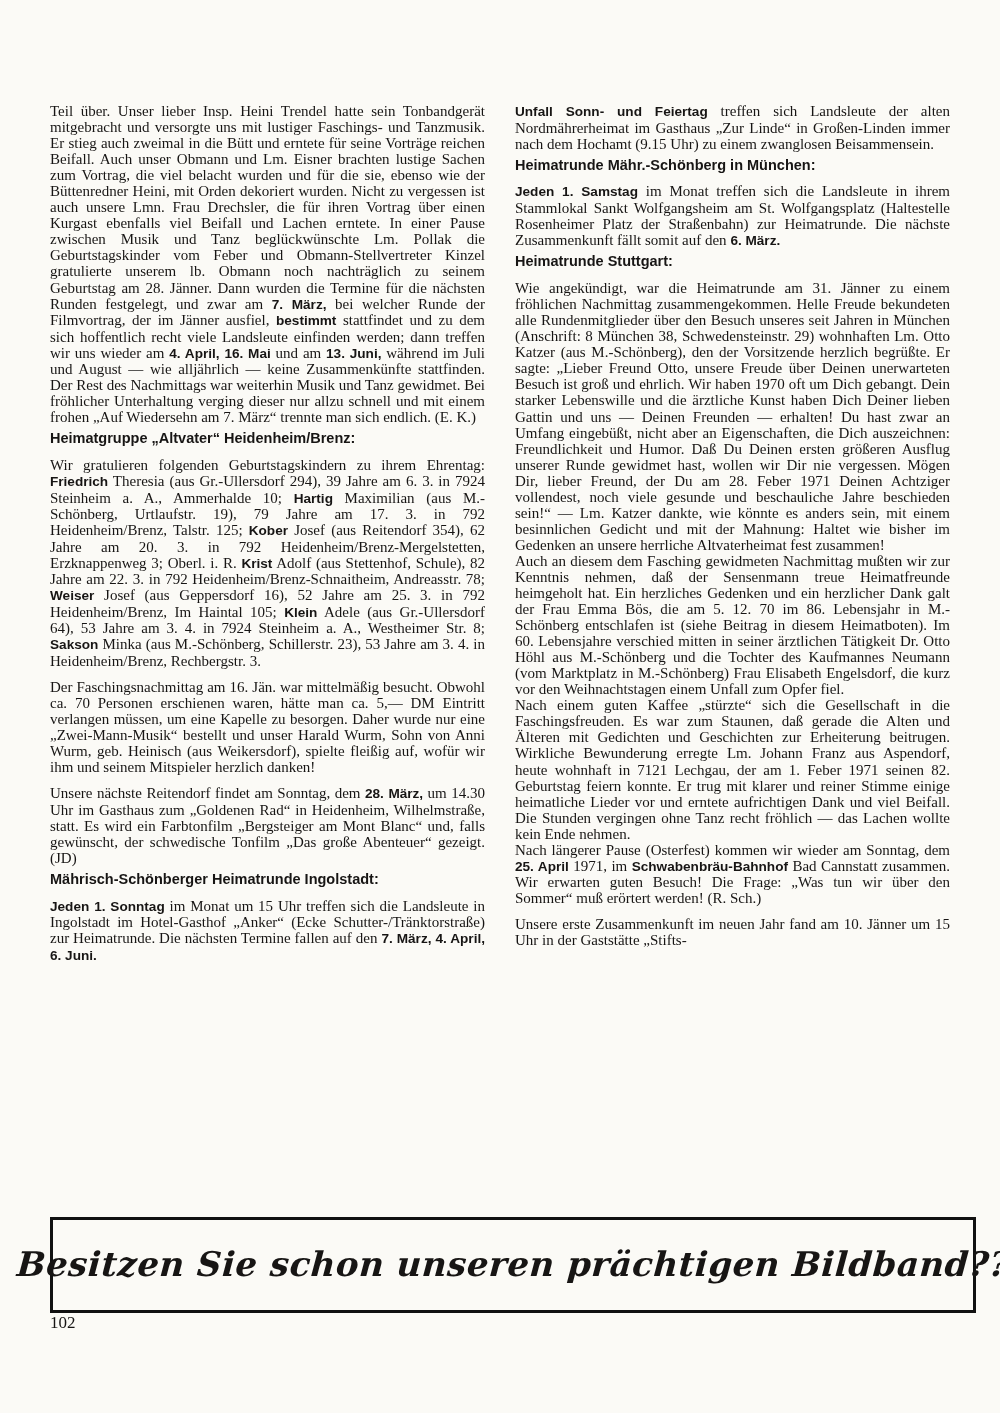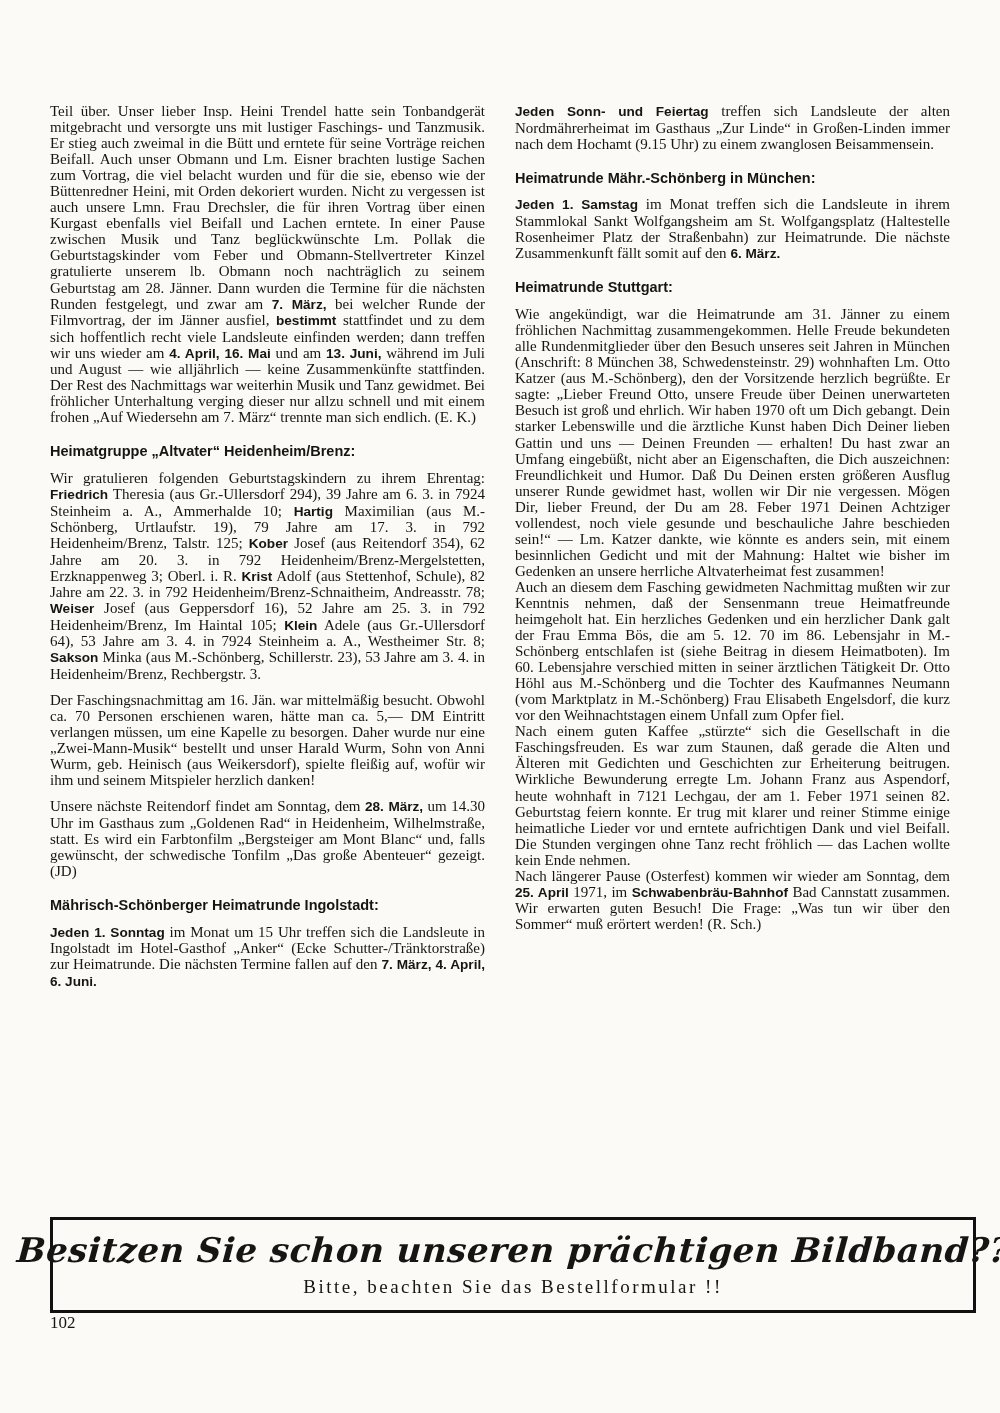--- a/index.html
+++ b/index.html
@@ -29,21 +29,21 @@
     text-align: justify;
     margin-top: 10px;
   }
   p.paragraph.tight { margin-top: 0; }
   .col > p.paragraph:first-child { margin-top: 0; }
   h3.heading {
     font-family: "Liberation Sans", sans-serif;
     font-weight: bold;
     font-size: 14.5px;
     line-height: 1.15;
-    margin-top: 18px;
+    margin-top: 5px;
     margin-bottom: 6px;
   }
   .col > h3.heading:first-child { margin-top: 0; }
   span.b {
     font-family: "Liberation Sans", sans-serif;
     font-weight: bold;
     font-size: 13.6px;
   }
   .ad-box {
     margin-top: 20px;
@@ -83,31 +83,31 @@
     <div class="col" id="col-left">
         <p class="paragraph"><span>Teil über. Unser lieber Insp. Heini Trendel hatte sein Tonbandgerät mitgebracht und versorgte uns mit lustiger Faschings- und Tanzmusik. Er stieg auch zweimal in die Bütt und erntete für seine Vorträge reichen Beifall. Auch unser Obmann und Lm. Eisner brachten lustige Sachen zum Vortrag, die viel belacht wurden und für die sie, ebenso wie der Büttenredner Heini, mit Orden dekoriert wurden. Nicht zu vergessen ist auch unsere Lmn. Frau Drechsler, die für ihren Vortrag über einen Kurgast ebenfalls viel Beifall und Lachen erntete. In einer Pause zwischen Musik und Tanz beglückwünschte Lm. Pollak die Geburtstagskinder vom Feber und Obmann-Stellvertreter Kinzel gratulierte unserem lb. Obmann noch nachträglich zu seinem Geburtstag am 28. Jänner. Dann wurden die Termine für die nächsten Runden festgelegt, und zwar am </span><span class="b">7. März,</span><span> bei welcher Runde der Filmvortrag, der im Jänner ausfiel, </span><span class="b">bestimmt</span><span> stattfindet und zu dem sich hoffentlich recht viele Landsleute einfinden werden; dann treffen wir uns wieder am </span><span class="b">4. April,</span><span> </span><span class="b">16. Mai</span><span> und am </span><span class="b">13. Juni,</span><span> während im Juli und August — wie alljährlich — keine Zusammenkünfte stattfinden. Der Rest des Nachmittags war weiterhin Musik und Tanz gewidmet. Bei fröhlicher Unterhaltung verging dieser nur allzu schnell und mit einem frohen „Auf Wiedersehn am 7. März“ trennte man sich endlich. (E. K.)</span></p>
         <h3 class="heading"><span>Heimatgruppe „Altvater“ Heidenheim/Brenz:</span></h3>
         <p class="paragraph"><span>Wir gratulieren folgenden Geburtstagskindern zu ihrem Ehrentag: </span><span class="b">Friedrich</span><span> Theresia (aus Gr.-Ullersdorf 294), 39 Jahre am 6. 3. in 7924 Steinheim a. A., Ammerhalde 10; </span><span class="b">Hartig</span><span> Maximilian (aus M.-Schönberg, Urtlaufstr. 19), 79 Jahre am 17. 3. in 792 Heidenheim/Brenz, Talstr. 125; </span><span class="b">Kober</span><span> Josef (aus Reitendorf 354), 62 Jahre am 20. 3. in 792 Heidenheim/Brenz-Mergelstetten, Erzknappenweg 3; Oberl. i. R. </span><span class="b">Krist</span><span> Adolf (aus Stettenhof, Schule), 82 Jahre am 22. 3. in 792 Heidenheim/Brenz-Schnaitheim, Andreasstr. 78; </span><span class="b">Weiser</span><span> Josef (aus Geppersdorf 16), 52 Jahre am 25. 3. in 792 Heidenheim/Brenz, Im Haintal 105; </span><span class="b">Klein</span><span> Adele (aus Gr.-Ullersdorf 64), 53 Jahre am 3. 4. in 7924 Steinheim a. A., Westheimer Str. 8; </span><span class="b">Sakson</span><span> Minka (aus M.-Schönberg, Schillerstr. 23), 53 Jahre am 3. 4. in Heidenheim/Brenz, Rechbergstr. 3.</span></p>
         <p class="paragraph"><span>Der Faschingsnachmittag am 16. Jän. war mittelmäßig besucht. Obwohl ca. 70 Personen erschienen waren, hätte man ca. 5,— DM Eintritt verlangen müssen, um eine Kapelle zu besorgen. Daher wurde nur eine „Zwei-Mann-Musik“ bestellt und unser Harald Wurm, Sohn von Anni Wurm, geb. Heinisch (aus Weikersdorf), spielte fleißig auf, wofür wir ihm und seinem Mitspieler herzlich danken!</span></p>
         <p class="paragraph"><span>Unsere nächste Reitendorf findet am Sonntag, dem </span><span class="b">28. März,</span><span> um 14.30 Uhr im Gasthaus zum „Goldenen Rad“ in Heidenheim, Wilhelmstraße, statt. Es wird ein Farbtonfilm „Bergsteiger am Mont Blanc“ und, falls gewünscht, der schwedische Tonfilm „Das große Abenteuer“ gezeigt. (JD)</span></p>
         <h3 class="heading"><span>Mährisch-Schönberger Heimatrunde Ingolstadt:</span></h3>
         <p class="paragraph"><span class="b">Jeden 1. Sonntag</span><span> im Monat um 15 Uhr treffen sich die Landsleute in Ingolstadt im Hotel-Gasthof „Anker“ (Ecke Schutter-/Tränktorstraße) zur Heimatrunde. Die nächsten Termine fallen auf den </span><span class="b">7. März, 4. April, 6. Juni.</span></p>
       </div>
     <div class="col" id="col-right">
-        <p class="paragraph"><span class="b">Jeden Sonn- und Feiertag</span><span> treffen sich Landsleute der alten Nordmährerheimat im Gasthaus „Zur Linde“ in Großen-Linden immer nach dem Hochamt (9.15 Uhr) zu einem zwanglosen Beisammensein.</span></p>
+        <p class="paragraph"><span class="b">Unfall Sonn- und Feiertag</span><span> treffen sich Landsleute der alten Nordmährerheimat im Gasthaus „Zur Linde“ in Großen-Linden immer nach dem Hochamt (9.15 Uhr) zu einem zwanglosen Beisammensein.</span></p>
         <h3 class="heading"><span>Heimatrunde Mähr.-Schönberg in München:</span></h3>
         <p class="paragraph"><span class="b">Jeden 1. Samstag</span><span> im Monat treffen sich die Landsleute in ihrem Stammlokal Sankt Wolfgangsheim am St. Wolfgangsplatz (Haltestelle Rosenheimer Platz der Straßenbahn) zur Heimatrunde. Die nächste Zusammenkunft fällt somit auf den </span><span class="b">6. März.</span></p>
         <h3 class="heading"><span>Heimatrunde Stuttgart:</span></h3>
         <p class="paragraph"><span>Wie angekündigt, war die Heimatrunde am 31. Jänner zu einem fröhlichen Nachmittag zusammengekommen. Helle Freude bekundeten alle Rundenmitglieder über den Besuch unseres seit Jahren in München (Anschrift: 8 München 38, Schwedensteinstr. 29) wohnhaften Lm. Otto Katzer (aus M.-Schönberg), den der Vorsitzende herzlich begrüßte. Er sagte: „Lieber Freund Otto, unsere Freude über Deinen unerwarteten Besuch ist groß und ehrlich. Wir haben 1970 oft um Dich gebangt. Dein starker Lebenswille und die ärztliche Kunst haben Dich Deiner lieben Gattin und uns — Deinen Freunden — erhalten! Du hast zwar an Umfang eingebüßt, nicht aber an Eigenschaften, die Dich auszeichnen: Freundlichkeit und Humor. Daß Du Deinen ersten größeren Ausflug unserer Runde gewidmet hast, wollen wir Dir nie vergessen. Mögen Dir, lieber Freund, der Du am 28. Feber 1971 Deinen Achtziger vollendest, noch viele gesunde und beschauliche Jahre beschieden sein!“ — Lm. Katzer dankte, wie könnte es anders sein, mit einem besinnlichen Gedicht und mit der Mahnung: Haltet wie bisher im Gedenken an unsere herrliche Altvaterheimat fest zusammen!</span></p>
         <p class="paragraph tight"><span>Auch an diesem dem Fasching gewidmeten Nachmittag mußten wir zur Kenntnis nehmen, daß der Sensenmann treue Heimatfreunde heimgeholt hat. Ein herzliches Gedenken und ein herzlicher Dank galt der Frau Emma Bös, die am 5. 12. 70 im 86. Lebensjahr in M.-Schönberg entschlafen ist (siehe Beitrag in diesem Heimatboten). Im 60. Lebensjahre verschied mitten in seiner ärztlichen Tätigkeit Dr. Otto Höhl aus M.-Schönberg und die Tochter des Kaufmannes Neumann (vom Marktplatz in M.-Schönberg) Frau Elisabeth Engelsdorf, die kurz vor den Weihnachtstagen einem Unfall zum Opfer fiel.</span></p>
         <p class="paragraph tight"><span>Nach einem guten Kaffee „stürzte“ sich die Gesellschaft in die Faschingsfreuden. Es war zum Staunen, daß gerade die Alten und Älteren mit Gedichten und Geschichten zur Erheiterung beitrugen. Wirkliche Bewunderung erregte Lm. Johann Franz aus Aspendorf, heute wohnhaft in 7121 Lechgau, der am 1. Feber 1971 seinen 82. Geburtstag feiern konnte. Er trug mit klarer und reiner Stimme einige heimatliche Lieder vor und erntete aufrichtigen Dank und viel Beifall. Die Stunden vergingen ohne Tanz recht fröhlich — das Lachen wollte kein Ende nehmen.</span></p>
         <p class="paragraph tight"><span>Nach längerer Pause (Osterfest) kommen wir wieder am Sonntag, dem </span><span class="b">25. April</span><span> 1971, im </span><span class="b">Schwabenbräu-Bahnhof</span><span> Bad Cannstatt zusammen. Wir erwarten guten Besuch! Die Frage: „Was tun wir über den Sommer“ muß erörtert werden! (R. Sch.)</span></p>
+        <p class="paragraph"><span>Unsere erste Zusammenkunft im neuen Jahr fand am 10. Jänner um 15 Uhr in der Gaststätte „Stifts-</span></p>
       </div>
   </div>
 
   <div class="ad-box">
     <div class="ad-headline">Besitzen Sie schon unseren prächtigen Bildband??</div>
-    <div class="ad-subline">Bitte, beachten Sie das Bestellformular !!</div>
   </div>
 
   <div class="page-number">102</div>
 
 </div>
 
 </body></html>

